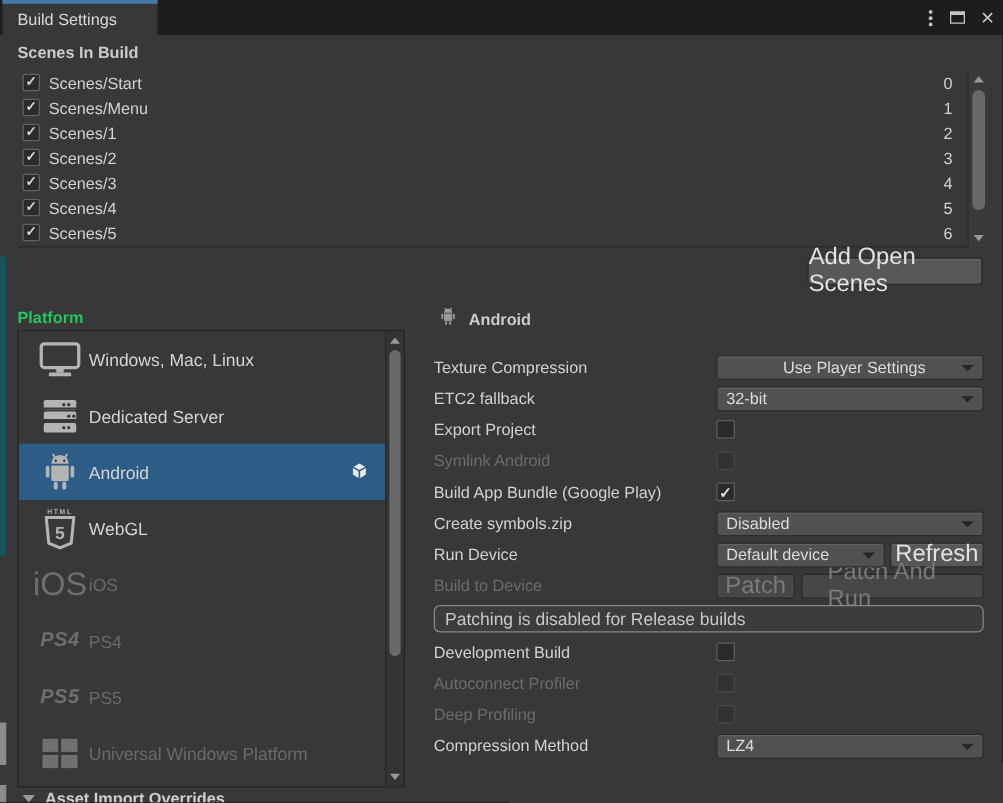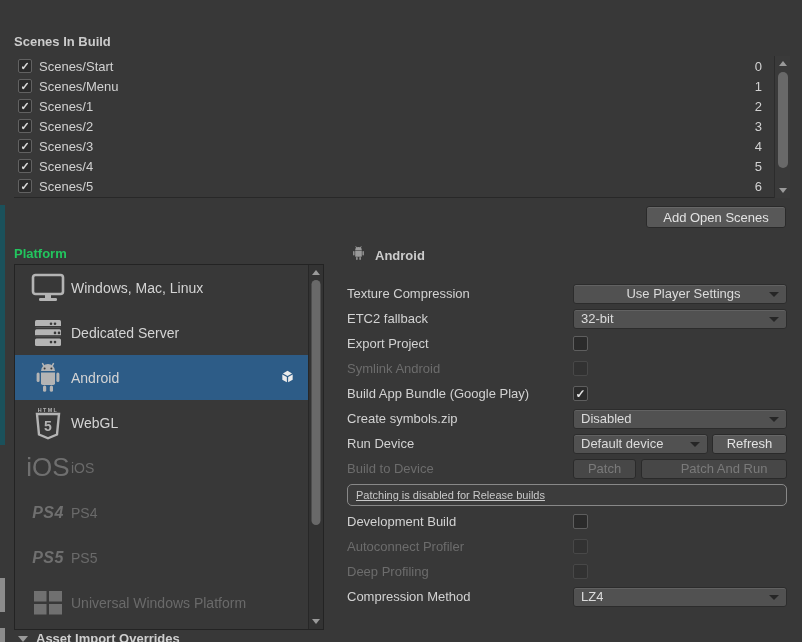--- a/index.html
+++ b/index.html
@@ -24,21 +24,21 @@
   .scene-label{margin-left:7px;color:#d2d2d2;white-space:nowrap;}
   .scene-sp{flex:1;}
   .scene-idx{margin-right:28px;color:#d2d2d2;}
   .vscroll{position:absolute;background:#3a3a3a;border-left:1px solid #2c2c2c;}
   .vscroll .arrow-up{position:absolute;top:5px;left:50%;transform:translateX(-50%);width:0;height:0;border-left:4px solid transparent;border-right:4px solid transparent;border-bottom:5px solid #9a9a9a;}
   .vscroll .arrow-down{position:absolute;bottom:5px;left:50%;transform:translateX(-50%);width:0;height:0;border-left:4px solid transparent;border-right:4px solid transparent;border-top:5px solid #9a9a9a;}
   .vscroll .thumb{position:absolute;left:50%;transform:translateX(-50%);width:10px;background:#696969;border-radius:5px;}
   #scenes-scrollbar{left:774px;top:56px;width:16px;height:142px;}
   #scenes-scrollbar .thumb{top:16px;height:96px;}
 
-  .btn{background:var(--button-bg,#585858);border:1px solid #2a2a2a;border-radius:3px;color:#e2e2e2;display:flex;align-items:center;justify-content:center;box-shadow:inset 0 1px 0 rgba(255,255,255,.09);font-size:13px;}
+  .btn{background:var(--button-bg,#585858);border:1px solid #2a2a2a;border-radius:3px;color:#e2e2e2;display:flex;align-items:center;justify-content:center;box-shadow:inset 0 1px 0 rgba(255,255,255,.09);font-size:19px;}
   .btn.disabled{background:#474747;color:#7a7a7a;box-shadow:none;}
   #add-open-scenes{position:absolute;left:646px;top:206px;width:140px;height:22px;}
 
   
   .platform-header{position:absolute;left:14px;top:246px;font-weight:bold;color:#22c55e;}
   .platform-box{position:absolute;left:14px;top:264px;width:310px;height:366px;border:1px solid #232323;background:var(--window-bg,#383838);overflow:hidden;}
   .platform-rows{position:absolute;left:0;top:0;right:15px;bottom:0;}
   .plat-row{height:45px;display:flex;align-items:center;padding-left:10px;}
   .plat-row.selected{background:var(--selection-blue,#2d5c87);}
   .plat-icon{width:46px;display:flex;align-items:center;justify-content:center;flex:none;}
@@ -55,38 +55,54 @@
   .settings-rows{position:absolute;left:347px;top:281px;width:440px;}
   .set-row{height:25px;display:flex;align-items:center;}
   .set-label{width:226px;color:#d2d2d2;white-space:nowrap;overflow:hidden;flex:none;}
   .set-row.disabled .set-label{color:var(--disabled-text,#6c6c6c);}
   .dropdown{height:20px;background:var(--control-bg,#515151);border:1px solid #2c2c2c;border-radius:3px;box-shadow:inset 0 1px 0 rgba(255,255,255,.10);display:flex;align-items:center;position:relative;}
   .dropdown .dd-text{padding-left:7px;color:#dcdcdc;white-space:nowrap;overflow:hidden;}
   .dropdown .caret{position:absolute;right:7px;top:50%;margin-top:-2px;width:0;height:0;border-left:5px solid transparent;border-right:5px solid transparent;border-top:5px solid #262626;}
   .scbx{width:15px;height:15px;background:#2b2b2b;border:1px solid #5e5e5e;border-radius:2px;display:flex;align-items:center;justify-content:center;flex:none;}
   .set-row.disabled .scbx{border-color:#484848;background:#323232;}
   .scbx .mark{color:#e6e6e6;font-size:12px;font-weight:bold;line-height:12px;}
-  .helpbox{height:22px;width:440px;border:1px solid #888888;border-radius:5px;background:#3c3c3c;display:flex;align-items:center;padding-left:8px;color:#c9c9c9;font-size:11px;text-decoration:underline;}
+  .helpbox{height:22px;width:440px;border:1px solid #888888;border-radius:5px;background:#3c3c3c;display:flex;align-items:center;padding-left:8px;color:#c9c9c9;font-size:14px;}
   .hb-row{height:28px;display:flex;align-items:center;}
 
   
   .footer{position:absolute;left:18px;top:631px;display:flex;align-items:center;gap:8px;}
   .fold-tri{width:0;height:0;border-left:5px solid transparent;border-right:5px solid transparent;border-top:6px solid #9a9a9a;}
   .footer .flabel{font-weight:bold;color:#cfcfcf;}
 
   
   .teal-strip{position:absolute;left:0;top:205px;width:5px;height:240px;background:var(--teal-artifact,#1b515b);}
   .grey-frag1{position:absolute;left:0;top:578px;width:5px;height:34px;background:#8c8c8c;}
   .grey-frag2{position:absolute;left:0;top:628px;width:5px;height:14px;background:#8c8c8c;}
 </style>
 </head>
 <body>
 
 <div class="window">
 
+  <div class="titlebar">
+    <div class="tab">
+      <span>Build Settings</span>
+    </div>
+    <div class="tb-icons">
+      <div class="kebab">
+          <i></i>
+          <i></i>
+          <i></i>
+        </div>
+      <div>
+          <div class="maxbox"></div>
+        </div>
+      <div class="closex">✕</div>
+    </div>
+  </div>
 
   <div class="scenes-header">Scenes In Build</div>
   <div class="scene-list" id="scene-list">
       <div class="scene-row">
         <div class="cbx">
           <div class="mark">✓</div>
         </div>
         <div class="scene-label">Scenes/Start</div>
         <div class="scene-sp"></div>
         <div class="scene-idx">0</div>

